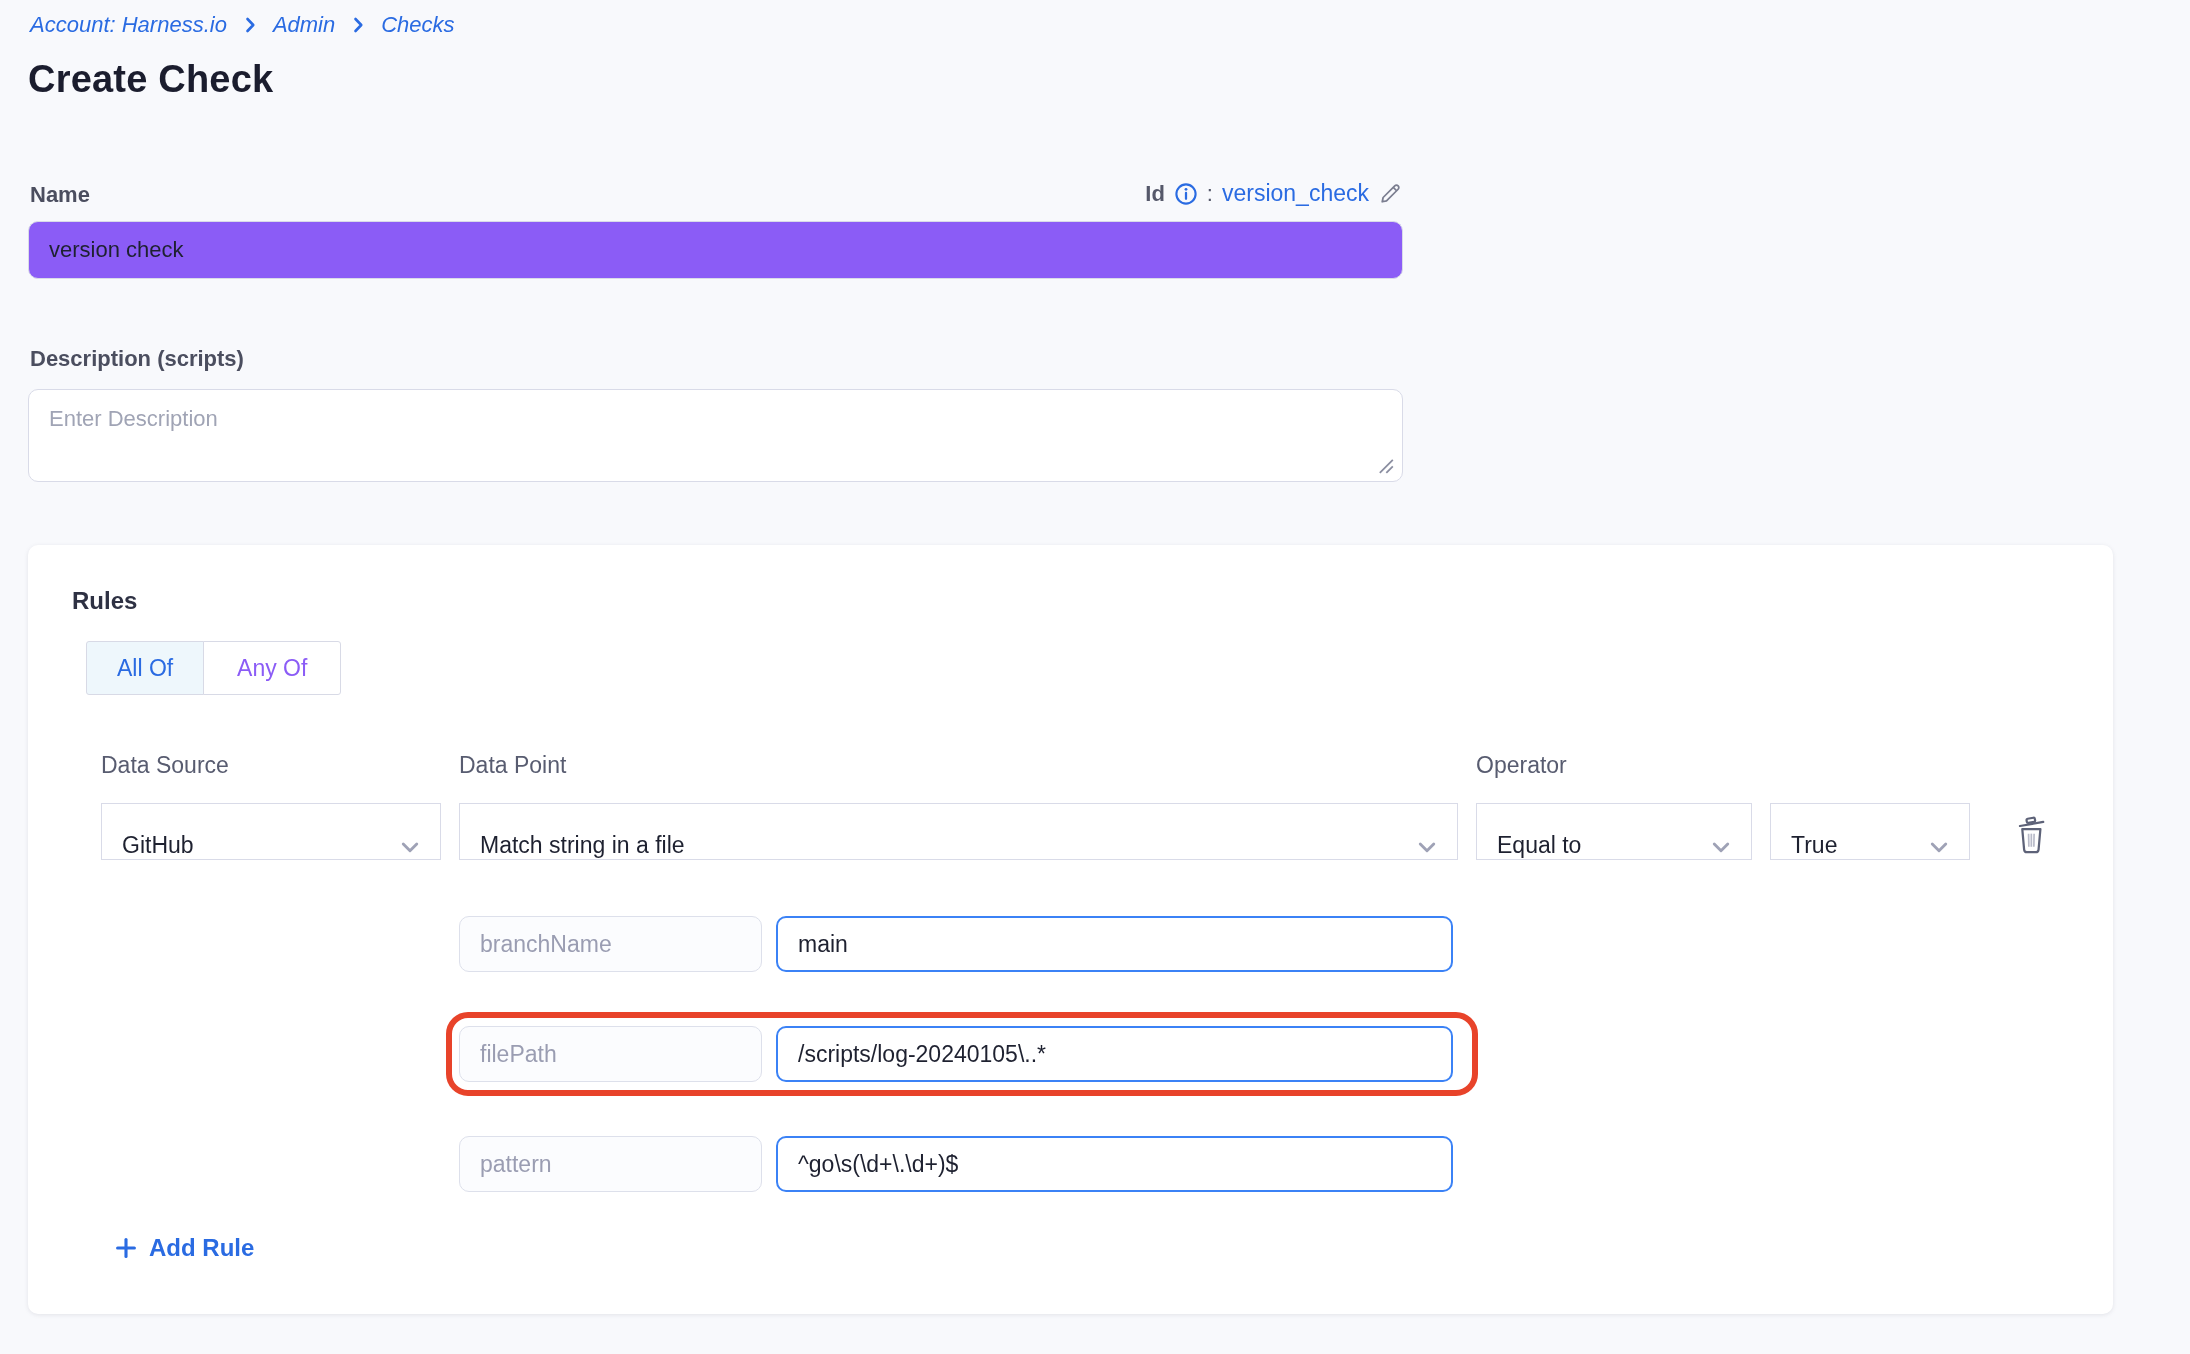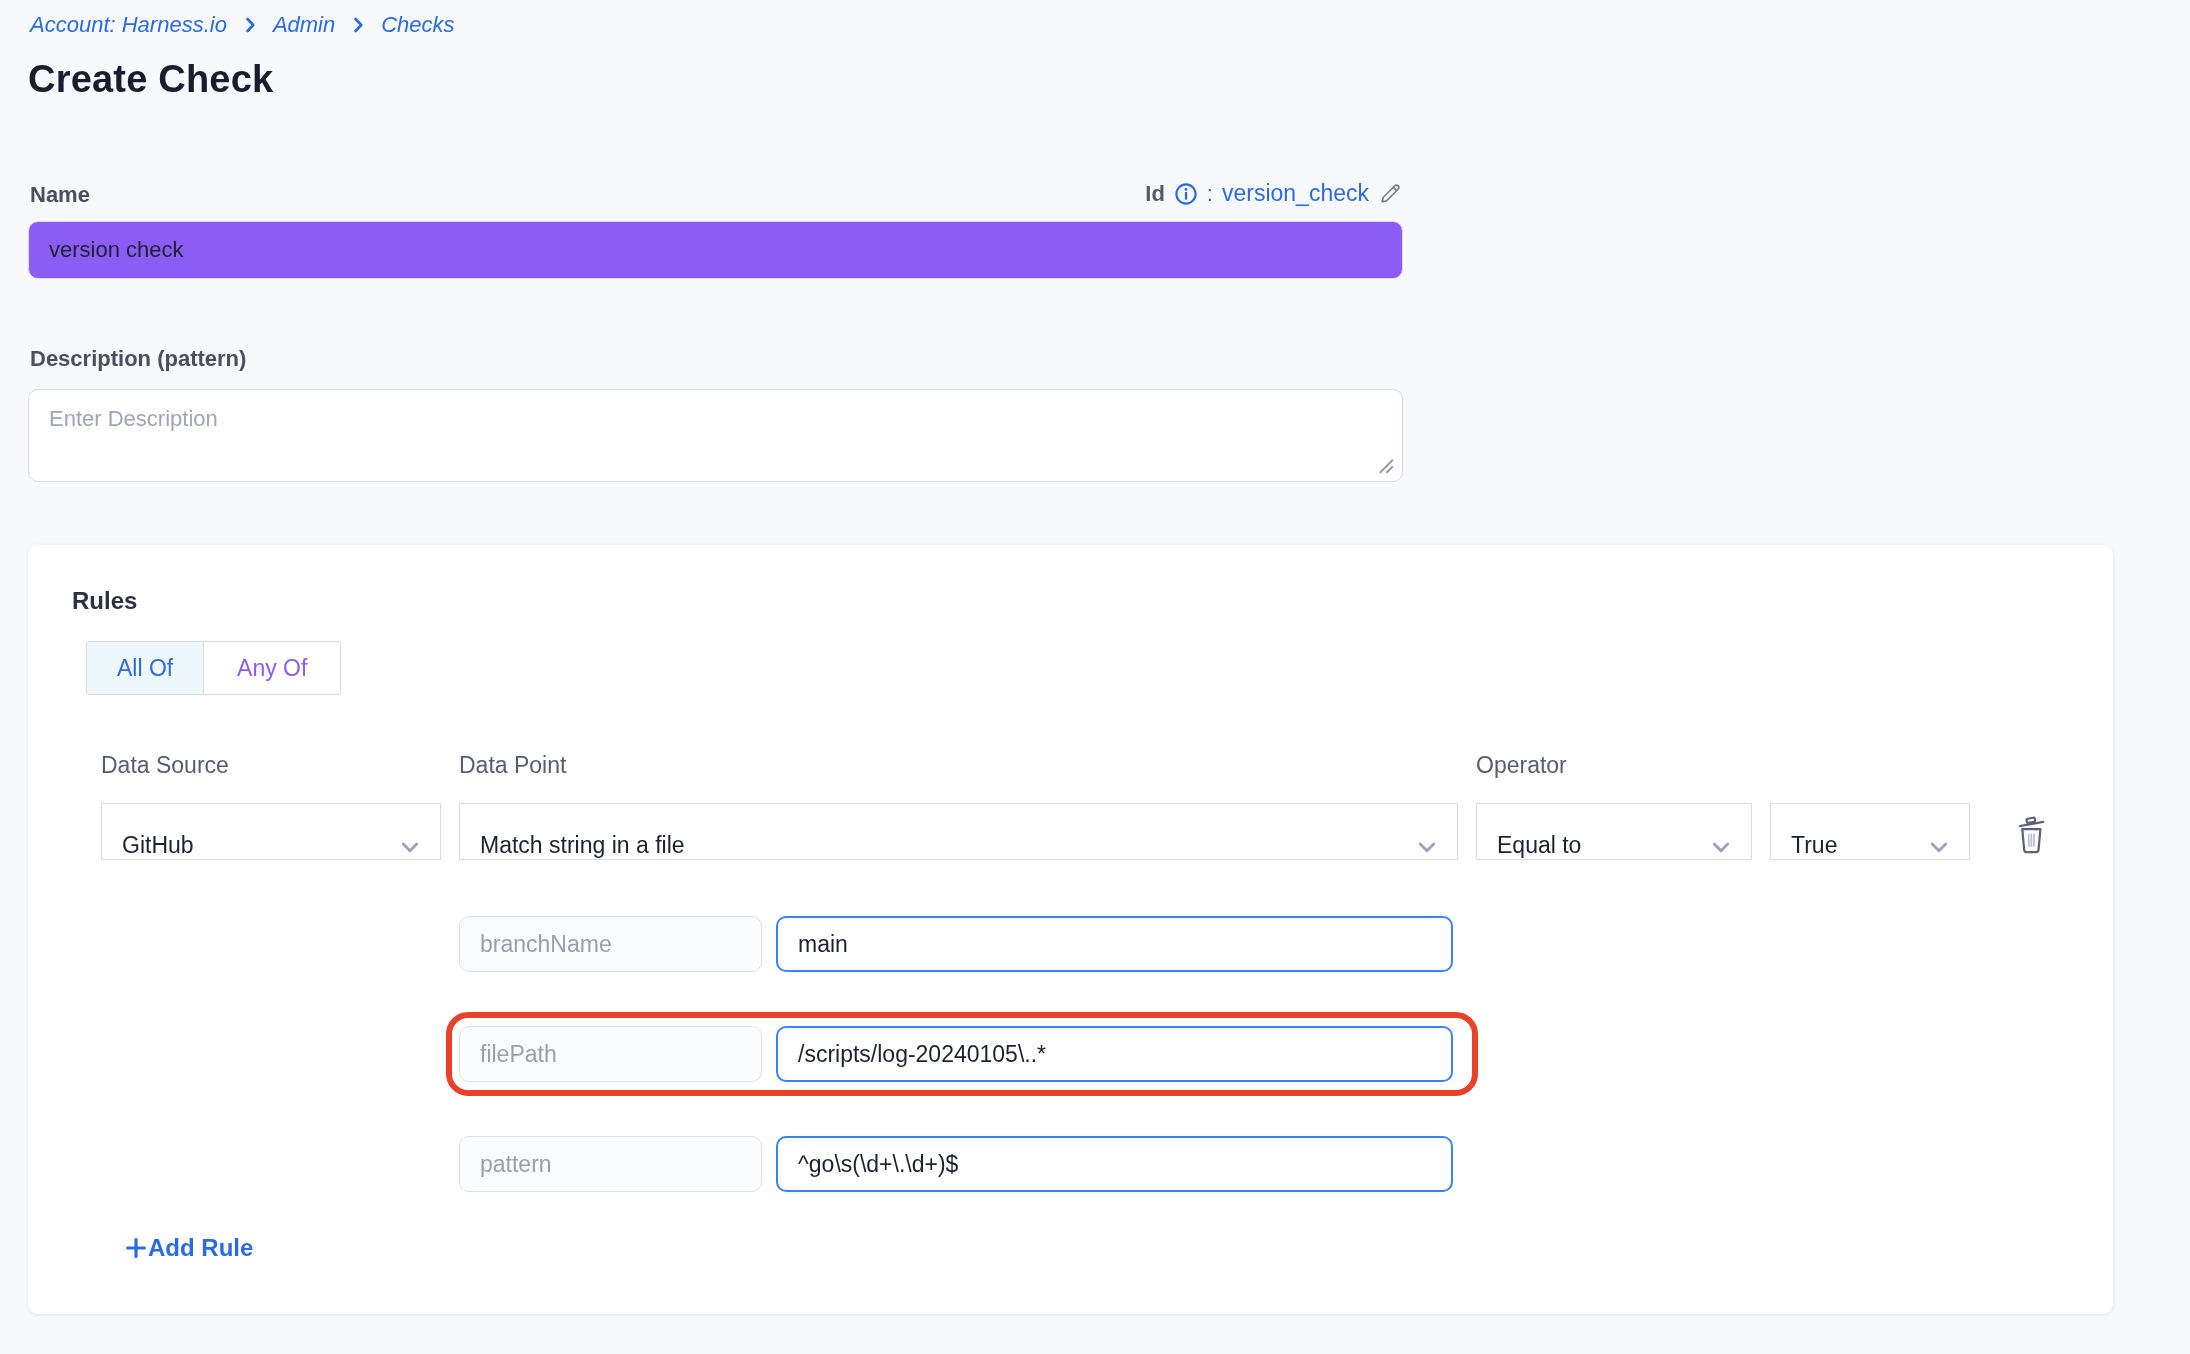--- a/index.html
+++ b/index.html
@@ -81,21 +81,21 @@
   .param-value{
     position:absolute;left:776px;width:677px;height:56px;border:2px solid #3b82f6;border-radius:10px;
     background:#fff;font-family:inherit;font-size:23px;color:#1e2130;padding:0 20px;outline:none;
   }
   .row-0{top:916px;} .row-1{top:1026px;} .row-2{top:1136px;}
   .highlight-ring{
     position:absolute;left:446px;top:1012px;width:1032px;height:84px;
     border:6px solid var(--highlight_red);border-radius:22px;pointer-events:none;
   }
   
-  .add-rule{position:absolute;left:124px;top:1234px;display:flex;align-items:center;background:none;border:none;cursor:pointer;}
+  .add-rule{position:absolute;left:114px;top:1234px;display:flex;align-items:center;gap:11px;background:none;border:none;cursor:pointer;}
   .add-rule span{font-size:24px;font-weight:600;color:var(--accent_blue);}
   svg{display:block;}
 </style>
 </head>
 <body>
 
 <div class="page">
 
   <nav class="breadcrumb">
     <a class="crumb">Account: Harness.io</a>
@@ -131,21 +131,21 @@
     <button class="icon-btn">
       <svg width="25" height="25" viewBox="0 0 20 20">
           <path d="M3.4 16.6l.7-3.4 9.3-9.3a1.9 1.9 0 0 1 2.7 2.7l-9.3 9.3-3.4.7z" fill="none" stroke="#7b7e90" stroke-width="1.4" stroke-linejoin="round"></path>
           <line x1="12.2" y1="5.1" x2="14.9" y2="7.8" stroke="#7b7e90" stroke-width="1.4"></line>
         </svg>
     </button>
   </div>
 
   <input class="text-input name-input" value="version check" style="">
 
-  <div class="field-label" style="left:30px;top:346px;">Description (pattern)</div>
+  <div class="field-label" style="left:30px;top:346px;">Description (scripts)</div>
   <textarea class="desc-area" placeholder="Enter Description" style=""></textarea>
   <div class="resize-grip">
     <svg width="26" height="26" viewBox="0 0 20 20">
         <line x1="6" y1="16" x2="16" y2="6" stroke="#8a8da0" stroke-width="1.4"></line>
         <line x1="11" y1="16" x2="16" y2="11" stroke="#8a8da0" stroke-width="1.4"></line>
       </svg>
   </div>
 
   <section class="card">
     <div class="rules-heading">Rules</div>

